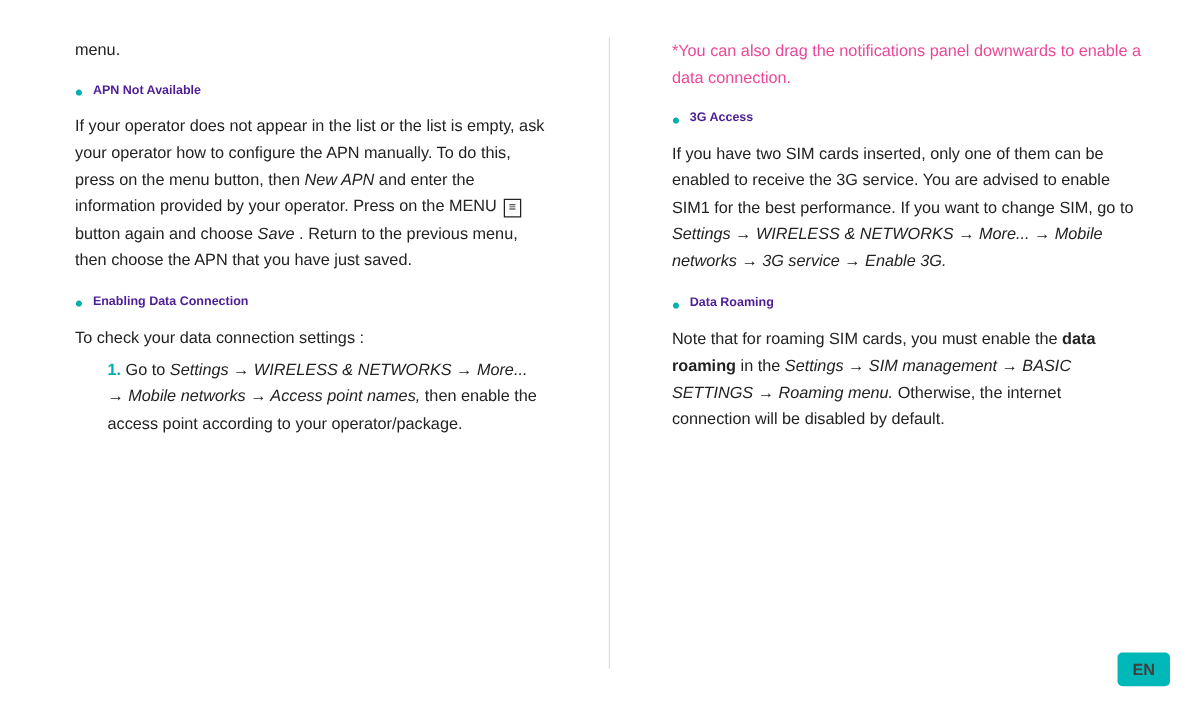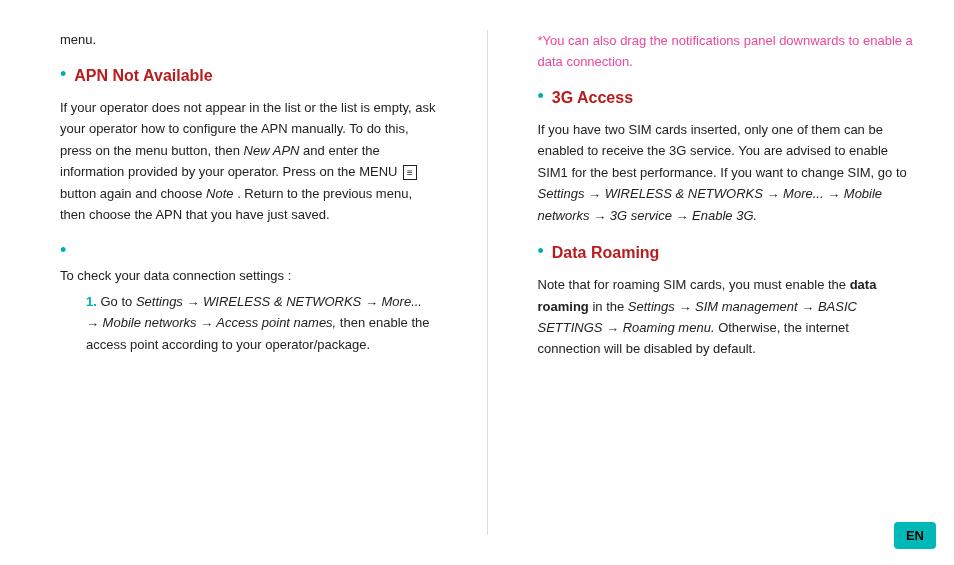--- a/index.html
+++ b/index.html
@@ -29,22 +29,22 @@
     .menu-ref {
       font-size: 13px;
       color: #222;
       margin-bottom: 16px;
       line-height: 1.6;
     }
     .section {
       margin-bottom: 18px;
     }
     .section-title {
-      color: #b91c1c;
-      font-size: 16px;
+      color: #4c1d95;
+      font-size: 10px;
       font-weight: bold;
       margin-bottom: 6px;
     }
     .bullet-row {
       display: flex;
       align-items: flex-start;
       margin-bottom: 6px;
     }
     .bullet {
       color: #00b0b0;
@@ -76,21 +76,21 @@
       font-size: 13px;
       line-height: 1.65;
       color: #ec4899;
       margin-bottom: 16px;
     }
     .en-badge {
       position: absolute;
       bottom: 16px;
       right: 18px;
       background: #00b8b8;
-      color: #000000;
+      color: #404040;
       font-size: 13px;
       font-weight: bold;
       padding: 6px 12px;
       border-radius: 4px;
     }
     .divider {
       width: 1px;
       background: #ddd;
       margin: 0 10px;
     }
@@ -110,28 +110,29 @@
       <div class="bullet-row">
         <span class="bullet">•</span>
         <span class="section-title">APN Not Available</span>
       </div>
       <p>
         <span>If your operator does not appear in the list or the list is empty, ask your operator how to configure the APN manually. To do this, press on the menu button, then</span>
         <em>New APN</em>
         <span>and enter the information provided by your operator. Press on the MENU</span>
         <span style="display:inline-block;border:1.5px solid #222;padding:0 3px;font-size:10px;line-height:1.3;margin:0 2px;">≡</span>
         <span>button again and choose</span>
-        <em>Note</em>
+        <em>Save</em>
         <span>. Return to the previous menu, then choose the APN that you have just saved.</span>
       </p>
     </div>
 
     <div class="section">
       <div class="bullet-row">
         <span class="bullet">•</span>
+        <span class="section-title">Enabling Data Connection</span>
       </div>
       <p style="margin-bottom:4px;">To check your data connection settings :</p>
       <p class="step">
         <span class="step-num">1.</span>
         <span> </span>
         <span>Go to</span>
         <em> Settings </em>
         <em>→ WIRELESS &amp; NETWORKS → More... → Mobile networks → Access point names,</em>
         <span> </span>
         <span>then enable the access point according to your operator/package.</span>

